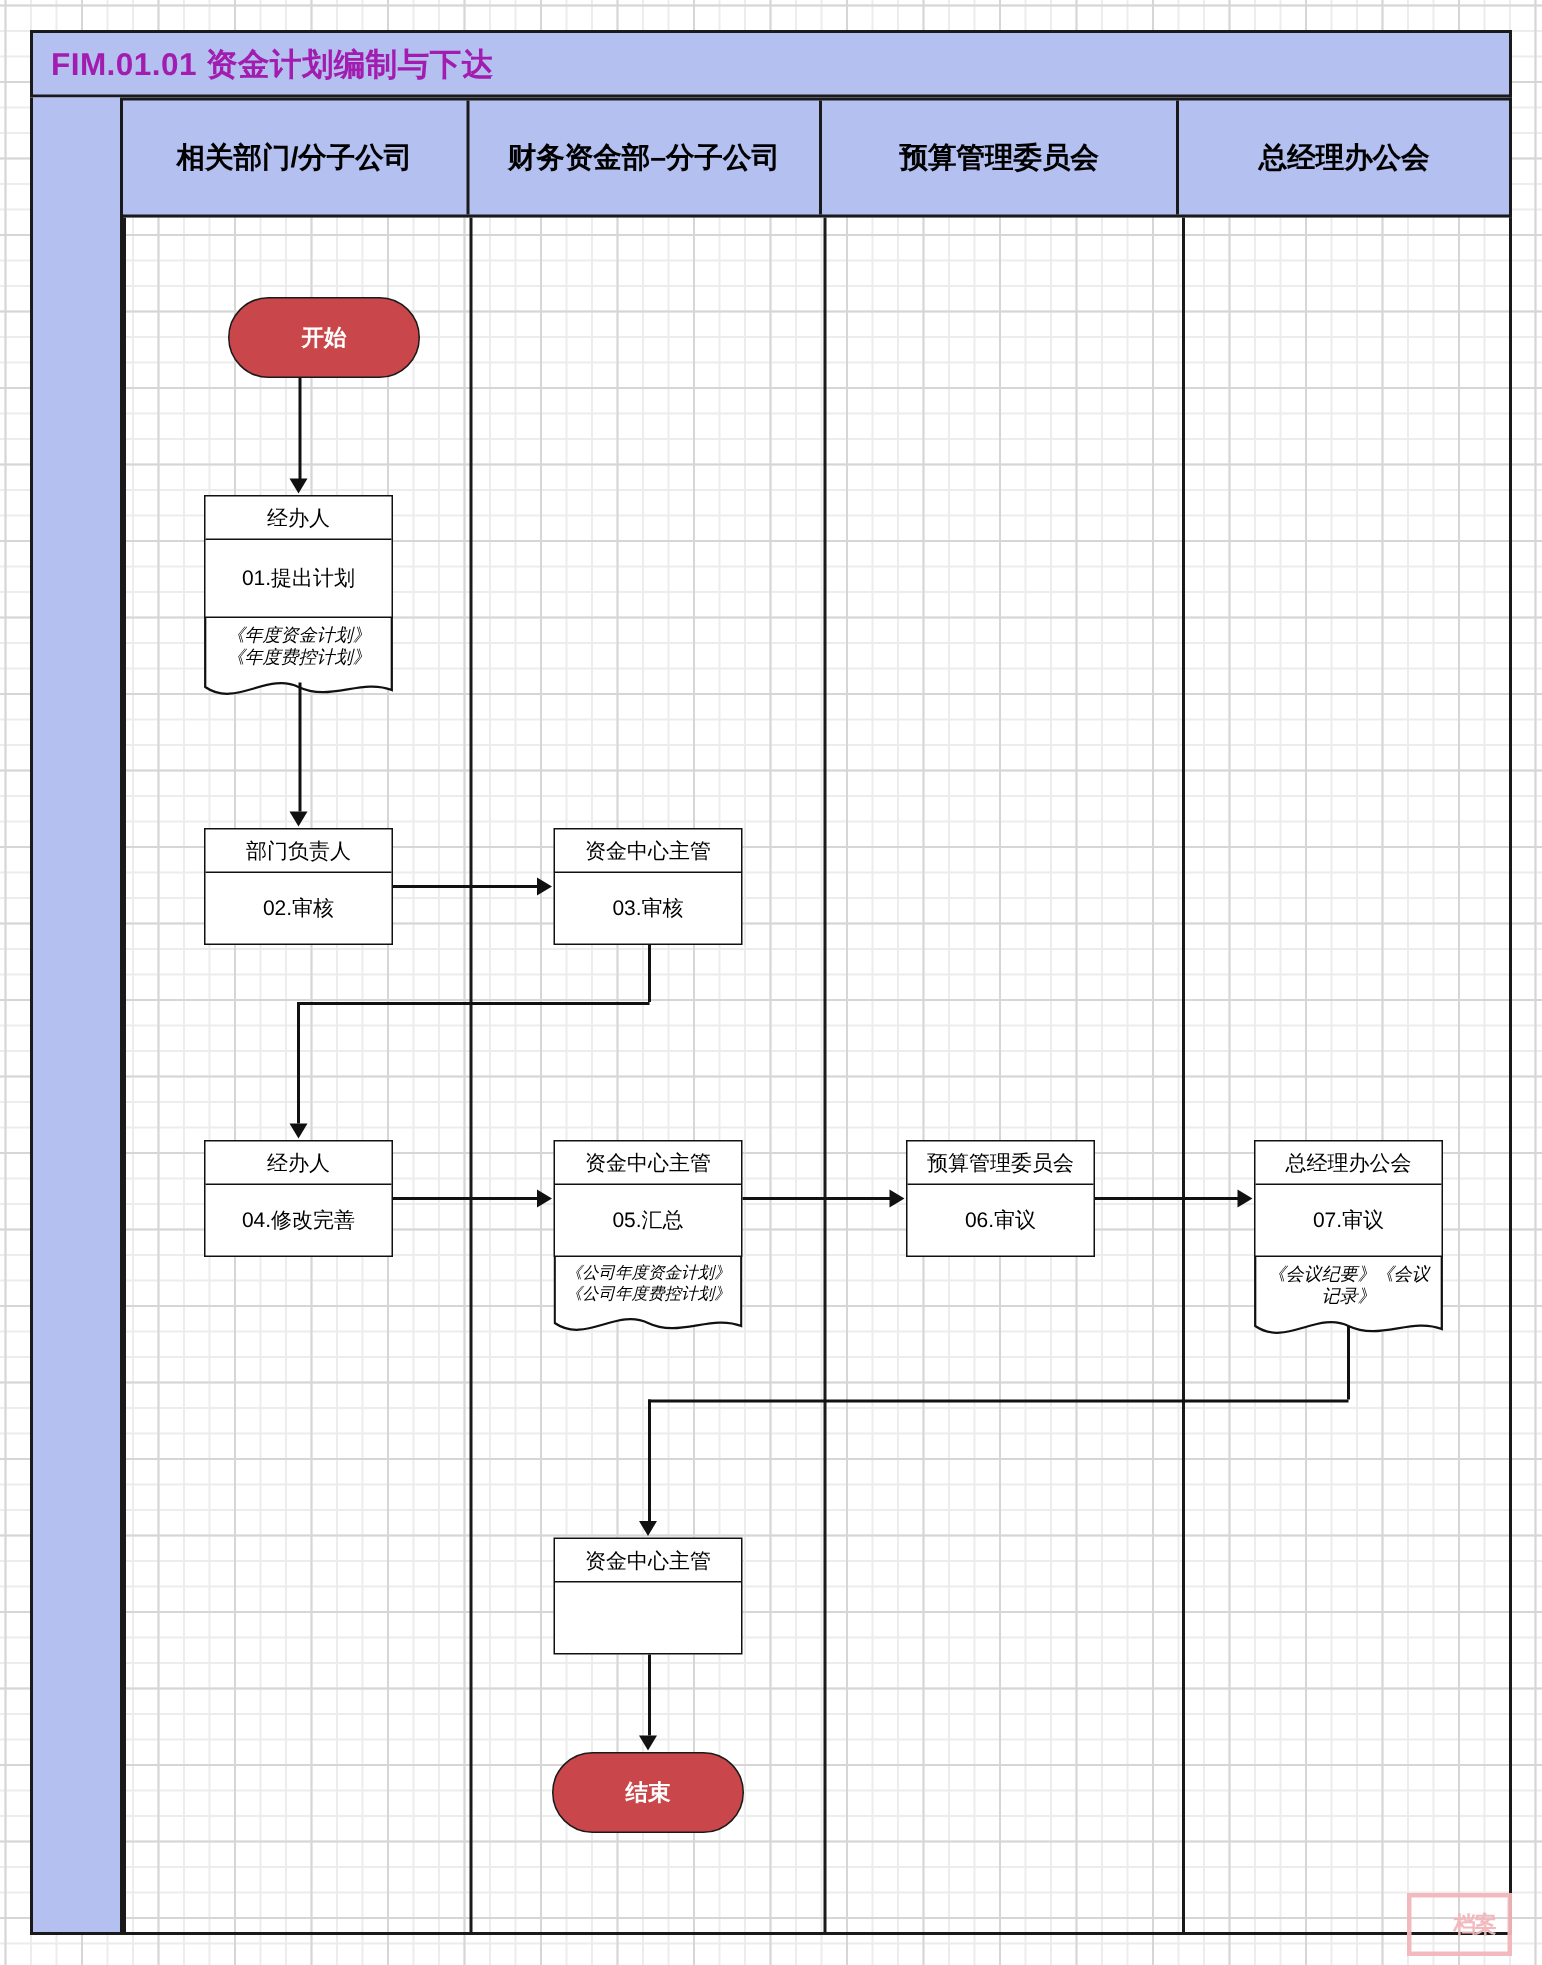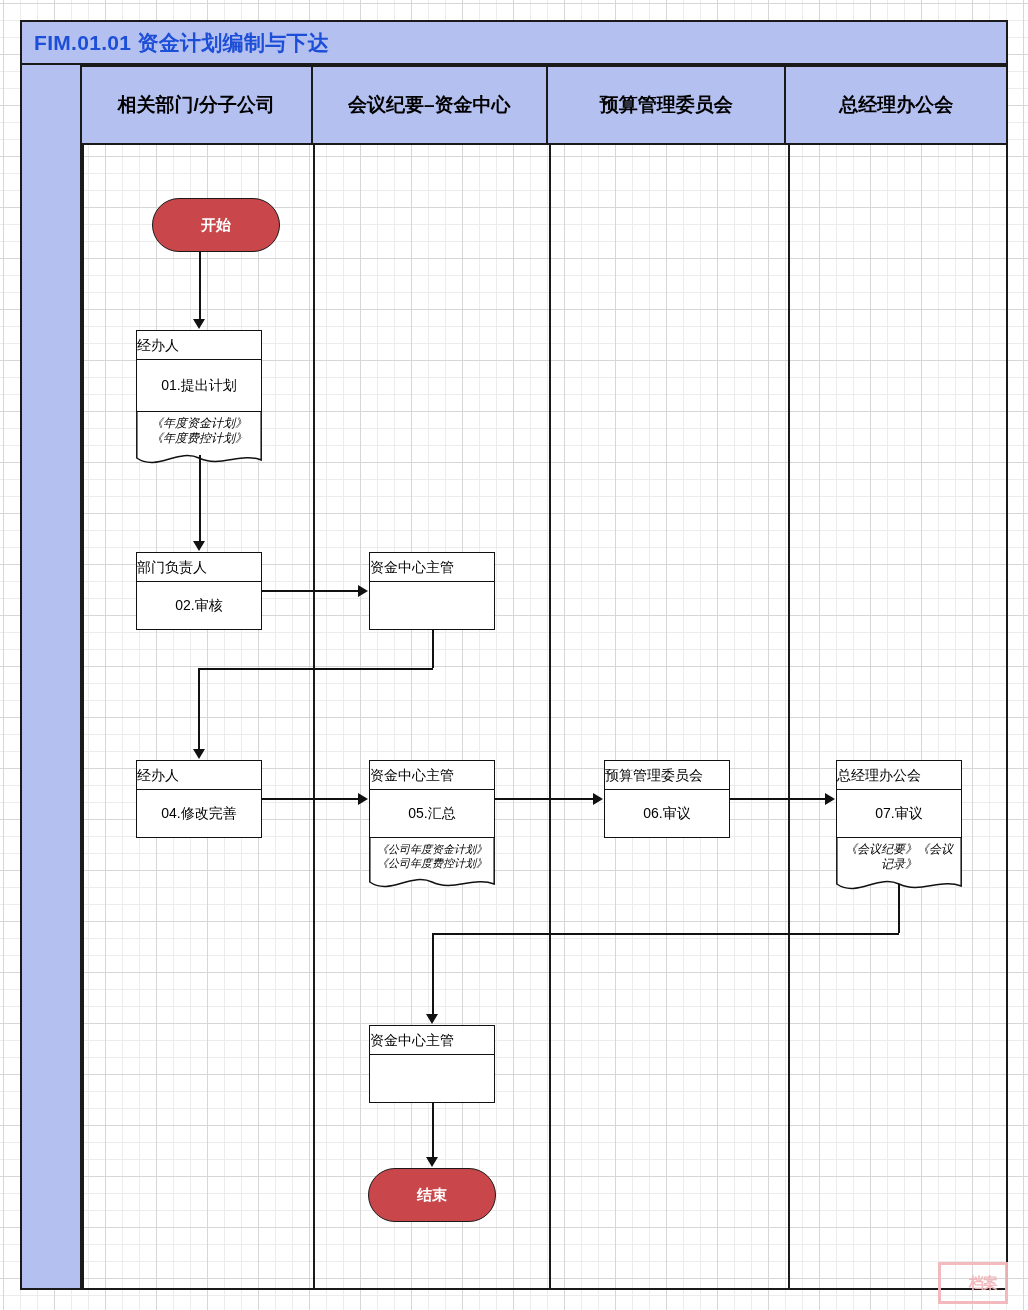--- a/index.html
+++ b/index.html
@@ -22,21 +22,21 @@
     background-position:3px 3px,3px 3px,3px 3px,3px 3px;
   }
 
   
   .title-band{
     position:absolute;left:20px;top:20px;width:988px;height:45px;
     background:#b4c0f0;border:2px solid #1a1a1a;box-sizing:border-box;
     display:flex;align-items:center;
   }
   .title-text{
-    font-size:21px;font-weight:bold;color:#1d4ed8;padding-left:12px;
+    font-size:21px;font-weight:bold;color:#a21caf;padding-left:12px;
     letter-spacing:0.3px;white-space:nowrap;
   }
   .left-band{
     position:absolute;left:20px;top:65px;width:62px;height:1225px;
     background:#b4c0f0;border:2px solid #1a1a1a;border-top:none;box-sizing:border-box;
   }
   .header-row{
     position:absolute;left:82px;top:65px;width:926px;height:80px;
     background:#b4c0f0;border:2px solid #1a1a1a;border-left:none;box-sizing:border-box;
     display:flex;
@@ -63,21 +63,21 @@
     border-radius:34px;display:flex;align-items:center;justify-content:center;
     color:#ffffff;font-size:15px;font-weight:bold;box-sizing:border-box;
   }
 
   
   .pbox{
     position:absolute;background:#ffffff;border:1.5px solid #111;
     box-sizing:border-box;
   }
   .pbox .role{
-    height:28px;line-height:28px;
+    height:28px;line-height:28px;text-align:center;
     font-size:14px;color:#000;border-bottom:1.5px solid #111;
     white-space:nowrap;overflow:hidden;
   }
   .pbox .act{
     display:flex;align-items:center;justify-content:center;
     font-size:14px;color:#000;text-align:center;white-space:nowrap;
   }
 
   
   .doc{
@@ -113,21 +113,21 @@
 <div id="page">
 
   <div class="title-band">
     <span class="title-text">FIM.01.01 资金计划编制与下达</span>
   </div>
 
   <div class="left-band"></div>
 
   <div class="header-row">
     <div class="lane-head" style="width:231px">相关部门/分子公司</div>
-    <div class="lane-head" style="width:236px">会议纪要–资金中心</div>
+    <div class="lane-head" style="width:236px">财务资金部–分子公司</div>
     <div class="lane-head" style="width:239px">预算管理委员会</div>
     <div class="lane-head" style="width:220px">总经理办公会</div>
   </div>
 
   <div class="lane-body-wrap"></div>
   <div class="lane-div" style="left:313px"></div>
   <div class="lane-div" style="left:549px"></div>
   <div class="lane-div" style="left:788px"></div>
 
   <div class="term" style="left:152px;top:198px;width:128px;height:54px">
@@ -145,20 +145,21 @@
     <div class="doctext">《年度资金计划》《年度费控计划》</div>
   </div>
 
   <div class="pbox" style="left:136px;top:552px;width:126px;height:78px">
     <div class="role">部门负责人</div>
     <div class="act" style="height:48px">02.审核</div>
   </div>
 
   <div class="pbox" style="left:369px;top:552px;width:126px;height:78px">
     <div class="role">资金中心主管</div>
+    <div class="act" style="height:48px">03.审核</div>
   </div>
 
   <div class="pbox" style="left:136px;top:760px;width:126px;height:78px">
     <div class="role">经办人</div>
     <div class="act" style="height:48px">04.修改完善</div>
   </div>
 
   <div class="pbox" style="left:369px;top:760px;width:126px;height:78px">
     <div class="role">资金中心主管</div>
     <div class="act" style="height:48px">05.汇总</div>

